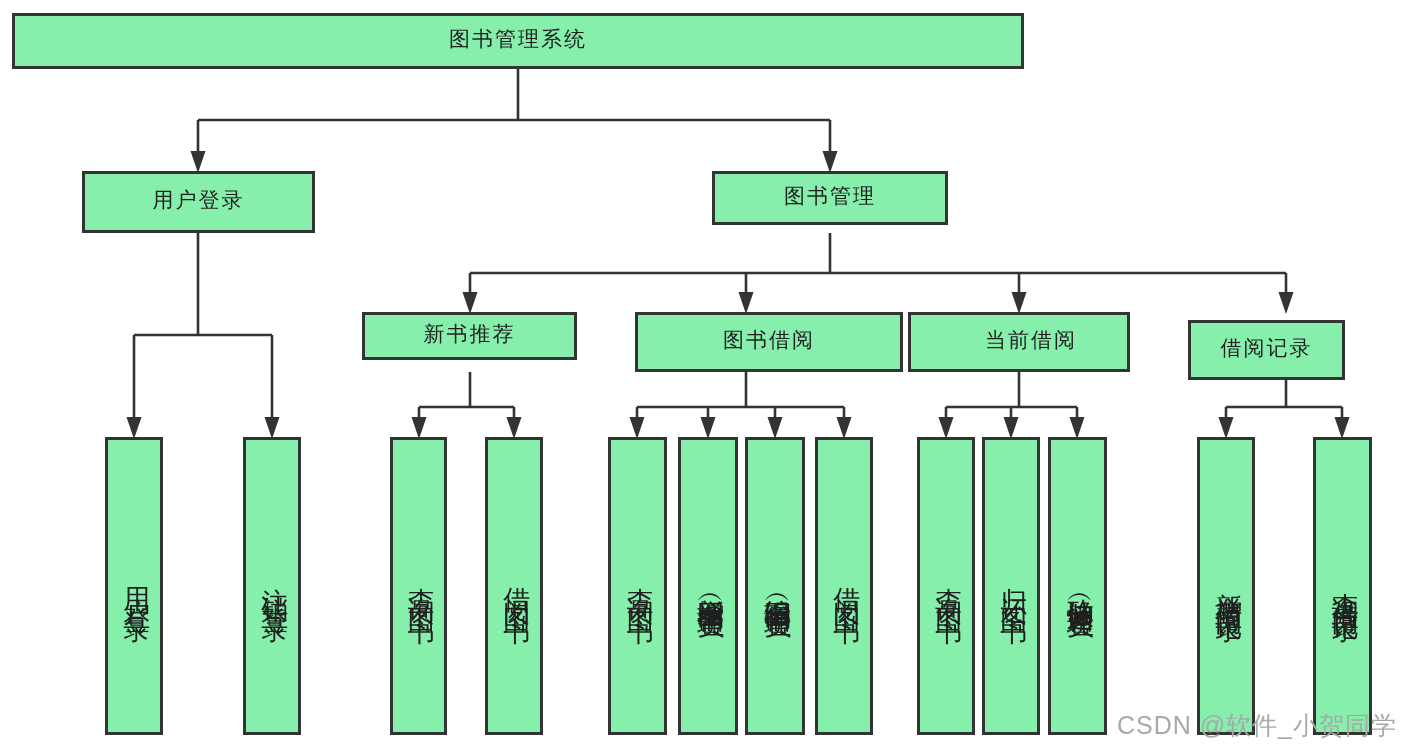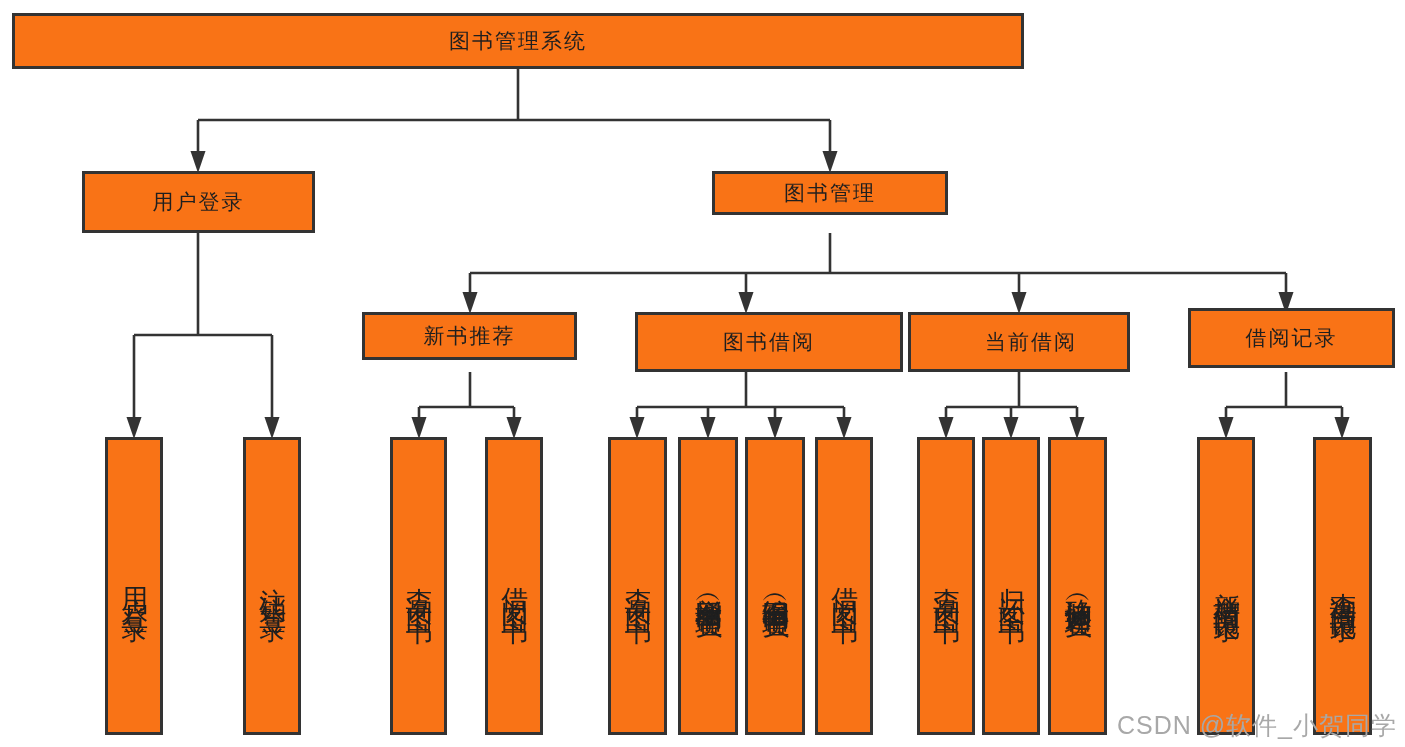--- a/index.html
+++ b/index.html
@@ -4,23 +4,24 @@
 <style>
   html,body{margin:0;padding:0;background:#ffffff;}
   .stage{
     position:relative;width:1405px;height:747px;background:#ffffff;
     font-family:"Liberation Sans","DejaVu Sans",sans-serif;overflow:hidden;
   }
   .connectors{position:absolute;left:0;top:0;width:1405px;height:747px;}
   .nodes-layer{position:absolute;left:0;top:0;width:100%;height:100%;}
   .node{
     position:absolute;box-sizing:border-box;
-    border:3px solid var(--line,#333);background:#f97316;
+    border:3px solid var(--line,#333);background:#86efac;
     display:flex;align-items:center;justify-content:center;
     color:var(--text,#1f1f1f);
+    font-family:Liberation Mono, monospace;
   }
   .node .label{
     font-size:21px;letter-spacing:2px;white-space:nowrap;
     line-height:1.1;
   }
   .node.vertical .label{
     writing-mode:vertical-rl;text-orientation:mixed;
     font-size:27px;white-space:normal;
   }
   .watermark{
@@ -87,33 +88,33 @@
       <line x1="1342" y1="407" x2="1342" y2="421" stroke="#333333" stroke-width="2.6"></line>
       <polygon points="1342,439 1334.5,417 1349.5,417" fill="#333333"></polygon>
     </svg>
   <div class="nodes-layer">
       <div class="node" style="left: 12px; top: 13px; width: 1012px; height: 56px;">
         <span class="label">图书管理系统</span>
       </div>
       <div class="node" style="left: 82px; top: 171px; width: 233px; height: 62px;">
         <span class="label">用户登录</span>
       </div>
-      <div class="node" style="left: 712px; top: 171px; width: 236px; height: 44px;">
+      <div class="node" style="left: 712px; top: 171px; width: 236px; height: 54px;">
         <span class="label">图书管理</span>
       </div>
       <div class="node" style="left: 362px; top: 312px; width: 215px; height: 48px;">
         <span class="label">新书推荐</span>
       </div>
       <div class="node" style="left: 635px; top: 312px; width: 268px; height: 60px;">
         <span class="label">图书借阅</span>
       </div>
       <div class="node" style="left: 908px; top: 312px; width: 222px; height: 60px; padding-left: 24px;">
         <span class="label">当前借阅</span>
       </div>
-      <div class="node" style="left: 1188px; top: 308px; width: 207px; height: 60px;">
+      <div class="node" style="left: 1188px; top: 320px; width: 157px; height: 60px;">
         <span class="label">借阅记录</span>
       </div>
       <div class="node vertical" style="left: 105px; top: 437px; width: 58px; height: 298px;">
         <span class="label" style="letter-spacing: 10px;">用户登录</span>
       </div>
       <div class="node vertical" style="left: 243px; top: 437px; width: 58px; height: 298px;">
         <span class="label" style="letter-spacing: 10px;">注销登录</span>
       </div>
       <div class="node vertical" style="left: 390px; top: 437px; width: 57px; height: 298px;">
         <span class="label" style="letter-spacing: 10px;">查询图书</span>

